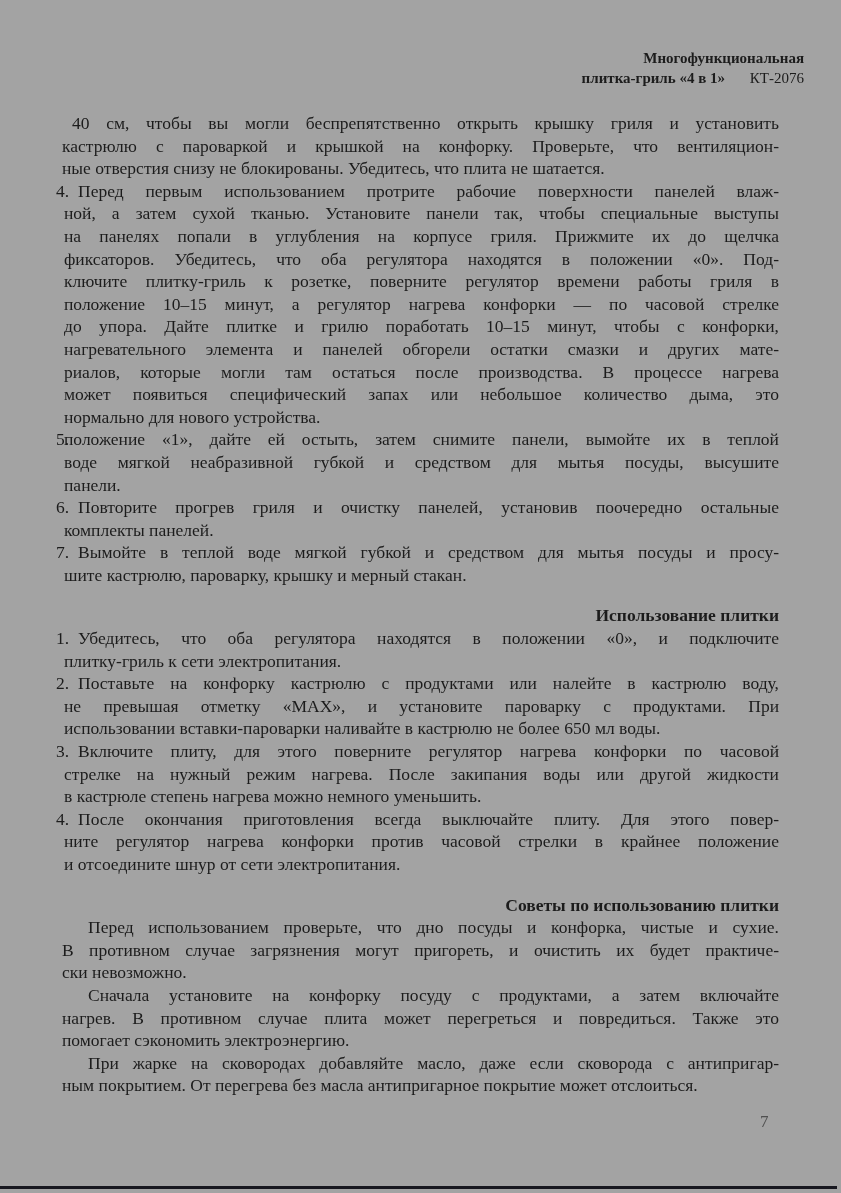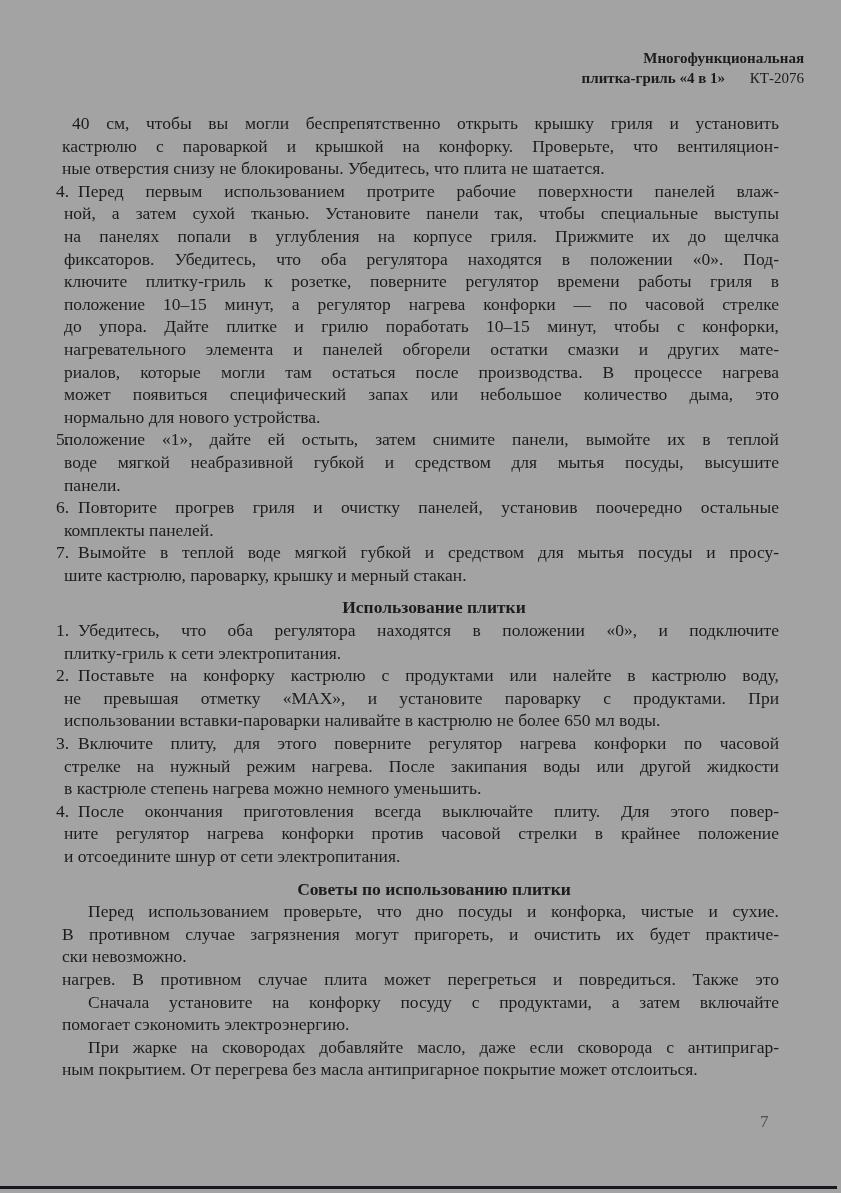--- a/index.html
+++ b/index.html
@@ -42,22 +42,22 @@
   .list-item { position: relative; padding-left: 2px; }
   .list-item .num { position: absolute; left: -6px; top: 0; }
   .list-item .line.first { text-indent: 14px; }
 
   .paragraph .line.first { text-indent: 26px; }
   .continuation .line.first { text-indent: 10px; }
 
   .heading {
     font-weight: bold;
     padding-left: 27px;
-    text-align: center;
-    margin-top: 10px;
+    text-align: right;
+    margin-top: 18px;
   }
 
   
   .page-number {
     position: absolute;
     top: 1112px; left: 760px;
     font-size: 17px;
     color: #4f4f4f;
   }
   .bottom-bar {
@@ -137,22 +137,22 @@
         <div class="line">ните регулятор нагрева конфорки против часовой стрелки в крайнее положение</div>
         <div class="line last">и отсоедините шнур от сети электропитания.</div>
       </div>
       <div class="heading">Советы по использованию плитки</div>
       <div class="paragraph paragraph">
         <div class="line first">Перед использованием проверьте, что дно посуды и конфорка, чистые и сухие.</div>
         <div class="line">В противном случае загрязнения могут пригореть, и очистить их будет практиче-</div>
         <div class="line last">ски невозможно.</div>
       </div>
       <div class="paragraph paragraph">
+        <div class="line first">Сначала установите на конфорку посуду с продуктами, а затем включайте</div>
         <div class="line">нагрев. В противном случае плита может перегреться и повредиться. Также это</div>
-        <div class="line first">Сначала установите на конфорку посуду с продуктами, а затем включайте</div>
         <div class="line last">помогает сэкономить электроэнергию.</div>
       </div>
       <div class="paragraph paragraph">
         <div class="line first">При жарке на сковородах добавляйте масло, даже если сковорода с антипригар-</div>
         <div class="line last">ным покрытием. От перегрева без масла антипригарное покрытие может отслоиться.</div>
       </div>
     </div>
 
   <div class="page-number">7</div>
   <div class="bottom-bar"></div>

